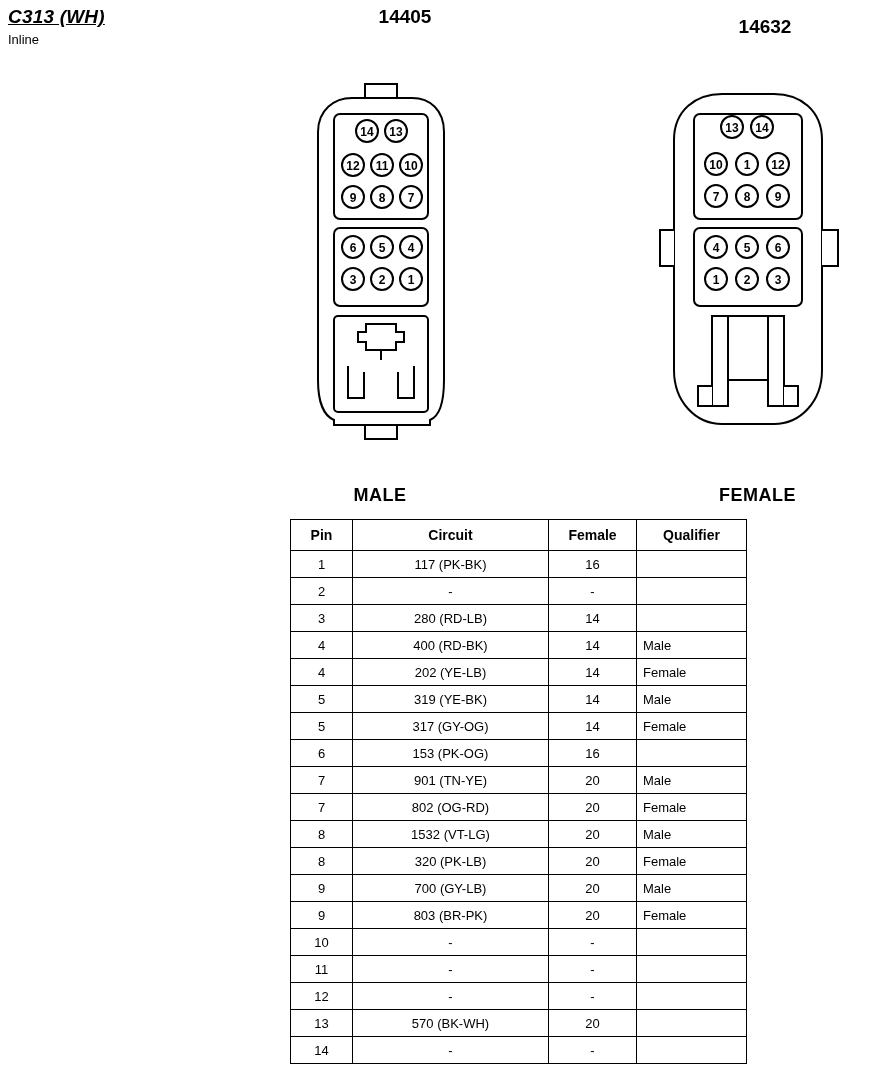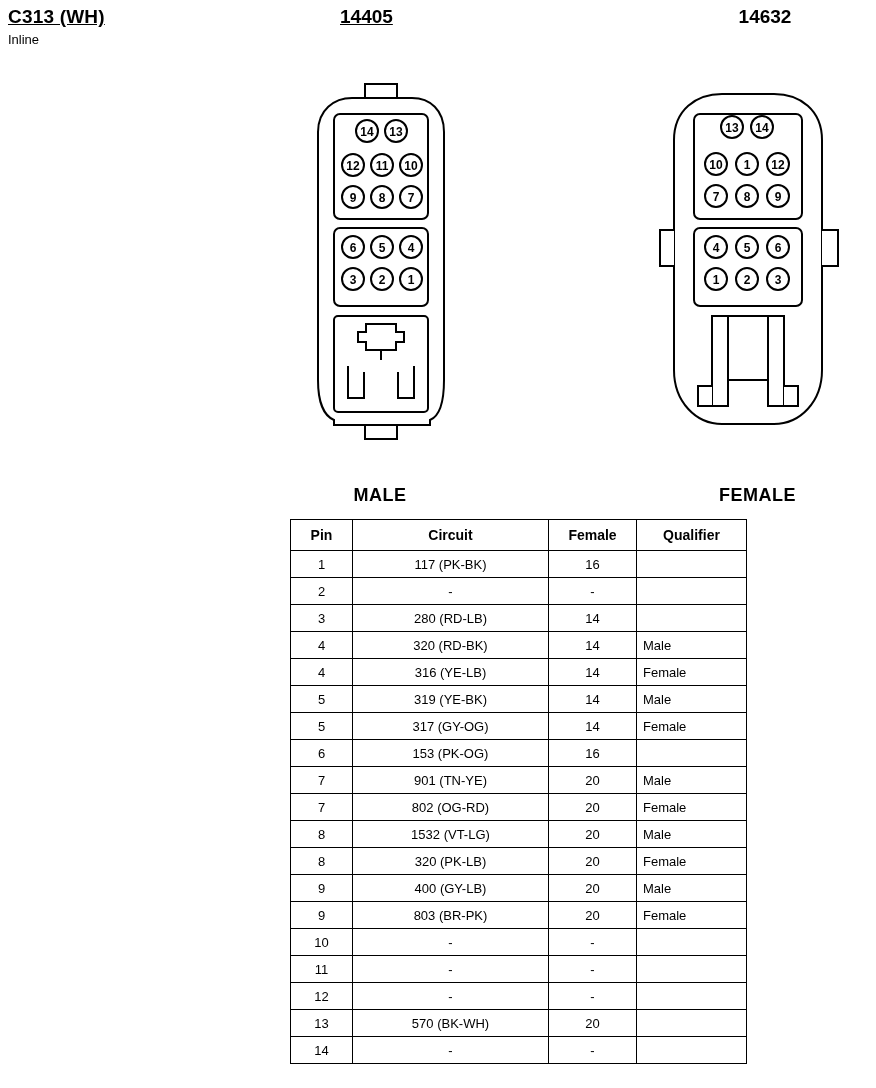--- a/index.html
+++ b/index.html
@@ -18,41 +18,41 @@
 
   
   #connector-id {
     position: absolute;
     left: 8px;
     top: 6px;
     font-size: 19px;
     font-weight: bold;
     text-decoration: underline;
     letter-spacing: 0.2px;
+    font-style: italic;
   }
   #connector-sub {
     position: absolute;
     left: 8px;
     top: 32px;
     font-size: 13px;
   }
   #part-left {
     position: absolute;
     left: 340px;
     top: 6px;
     width: 130px;
-    text-align: left;
+    text-align: center;
     font-size: 19px;
     font-weight: bold;
-    text-decoration: underline;
   }
   #part-right {
     position: absolute;
     left: 700px;
-    top: 6px;
+    top: 16px;
     width: 130px;
     text-align: center;
     font-size: 19px;
     font-weight: bold;
   }
 
   
   .conn-svg { position: absolute; }
   #conn-male-wrap { left: 290px; top: 80px; }
   #conn-female-wrap { left: 650px; top: 80px; }
@@ -263,27 +263,27 @@
         <td class="qual"></td>
       </tr>
       <tr>
         <td>3</td>
         <td>280 (RD-LB)</td>
         <td>14</td>
         <td class="qual"></td>
       </tr>
       <tr>
         <td>4</td>
-        <td>320 (RD-BK)</td>
+        <td>400 (RD-BK)</td>
         <td>14</td>
         <td class="qual">Male</td>
       </tr>
       <tr>
         <td>4</td>
-        <td>316 (YE-LB)</td>
+        <td>202 (YE-LB)</td>
         <td>14</td>
         <td class="qual">Female</td>
       </tr>
       <tr>
         <td>5</td>
         <td>319 (YE-BK)</td>
         <td>14</td>
         <td class="qual">Male</td>
       </tr>
       <tr>
@@ -317,21 +317,21 @@
         <td class="qual">Male</td>
       </tr>
       <tr>
         <td>8</td>
         <td>320 (PK-LB)</td>
         <td>20</td>
         <td class="qual">Female</td>
       </tr>
       <tr>
         <td>9</td>
-        <td>400 (GY-LB)</td>
+        <td>700 (GY-LB)</td>
         <td>20</td>
         <td class="qual">Male</td>
       </tr>
       <tr>
         <td>9</td>
         <td>803 (BR-PK)</td>
         <td>20</td>
         <td class="qual">Female</td>
       </tr>
       <tr>

